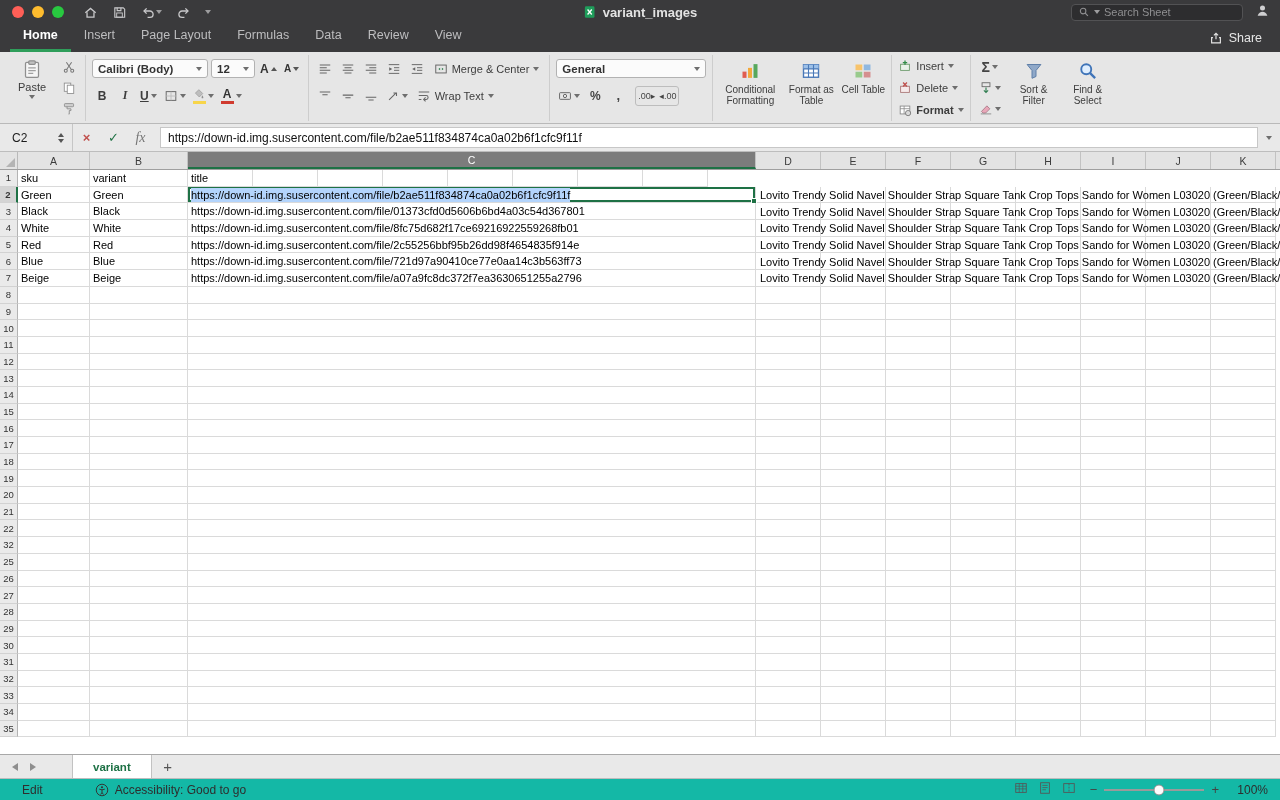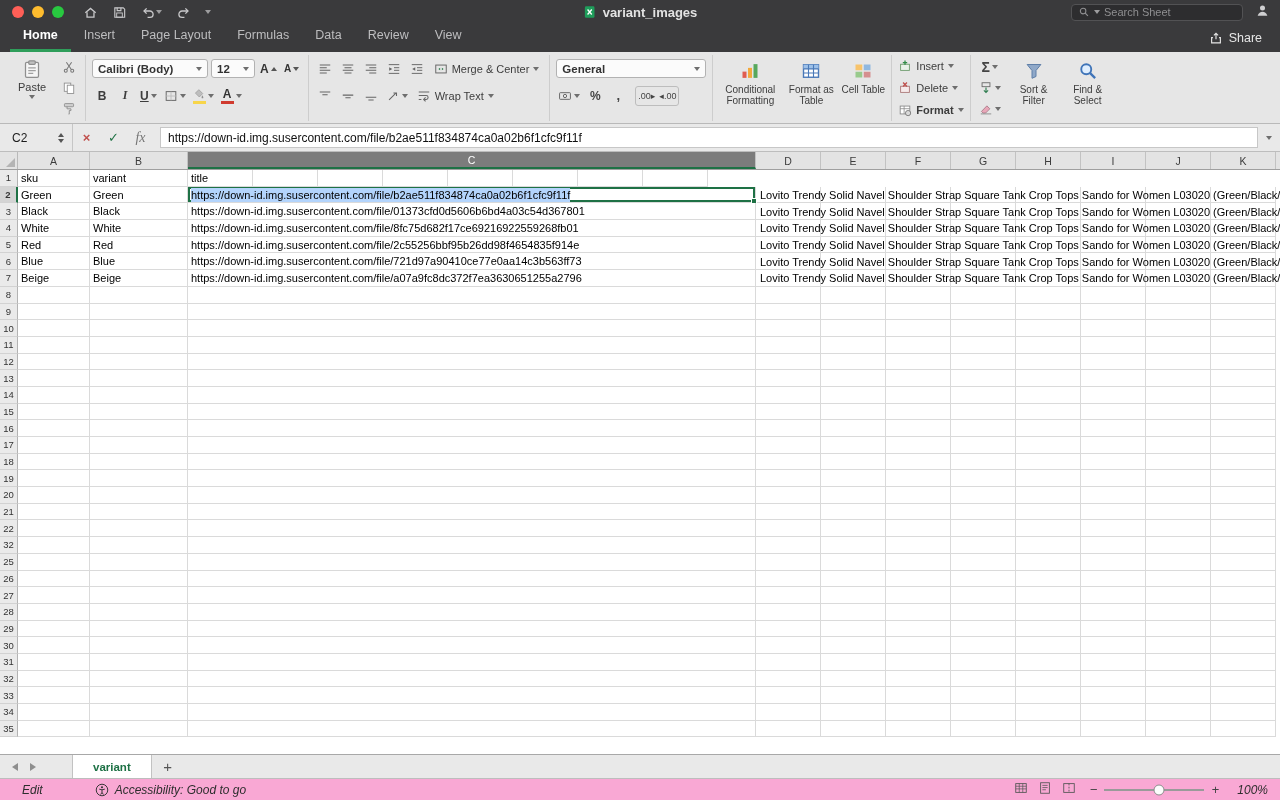--- a/index.html
+++ b/index.html
@@ -94,22 +94,22 @@
   
   .sheetbar{height:24px;background:#e9e9e9;border-top:1px solid #a8a8a8;display:flex;align-items:stretch;}
   .navarrows{display:flex;align-items:center;gap:12px;padding:0 12px;}
   .tri-l{width:0;height:0;border-top:4.5px solid transparent;border-bottom:4.5px solid transparent;border-right:6px solid #8e8e8e;display:inline-block;}
   .tri-r{width:0;height:0;border-top:4.5px solid transparent;border-bottom:4.5px solid transparent;border-left:6px solid #8e8e8e;display:inline-block;}
   .stab{margin-left:24px;background:#fff;color:#1e7145;font-weight:bold;font-size:11.5px;display:flex;align-items:center;
     padding:0 20px;border-left:1px solid #c2c2c2;border-right:1px solid #c2c2c2;}
   .addtab{width:32px;display:flex;align-items:center;justify-content:center;font-size:15px;color:#555;}
 
   
-  .statusbar{height:22px;background:#f9a8d4;border-top:1px solid #bdbdbd;display:flex;align-items:center;
-    font-size:12px;color:#2e2e2e;padding:0 12px;font-style:italic;}
+  .statusbar{height:22px;background:#14b8a6;border-top:1px solid #bdbdbd;display:flex;align-items:center;
+    font-size:12px;color:#2e2e2e;padding:0 12px;}
   .mode{margin-left:10px;}
   .acc{display:flex;align-items:center;gap:6px;margin-left:52px;}
   .viewicons{margin-left:auto;display:flex;align-items:center;gap:10px;color:#555;}
   .zoomctl{display:flex;align-items:center;gap:7px;margin-left:14px;color:#444;}
   .zoomsign{font-size:13px;line-height:1;}
   .slider{width:100px;height:2px;background:#9a9a9a;position:relative;}
   .knob{position:absolute;left:55%;top:50%;transform:translate(-50%,-50%);width:11px;height:11px;border-radius:50%;
     background:#fdfdfd;border:1px solid #8d8d8d;}
   .zoom{width:42px;text-align:right;font-size:12px;color:#2e2e2e;}
 </style>

